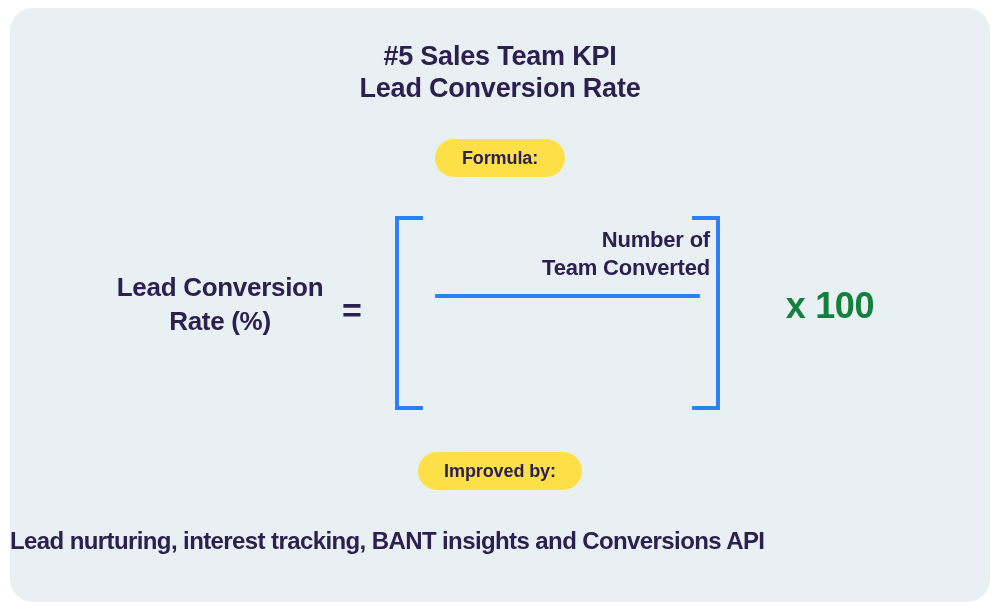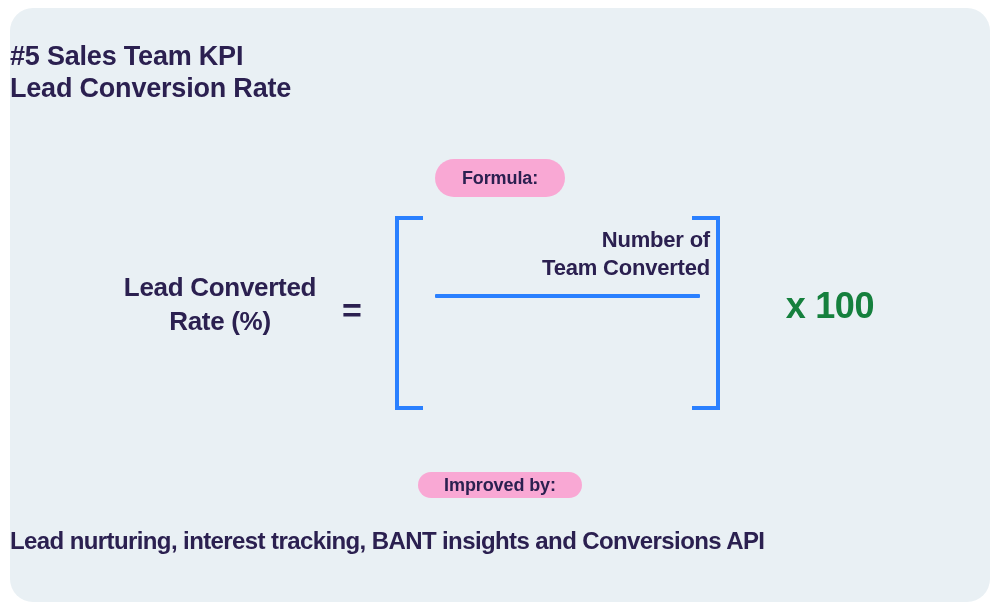--- a/index.html
+++ b/index.html
@@ -24,55 +24,55 @@
     border-radius: 23px;
     box-sizing: border-box;
   }
 
   
   .title-block {
     position: absolute;
     left: 0;
     top: 32px;
     width: 980px;
+    text-align: center;
   }
   .title-line {
     display: block;
     font-size: 27px;
     font-weight: bold;
     line-height: 32px;
     color: #2b2050;
     letter-spacing: -0.2px;
   }
 
   
   .pill {
     position: absolute;
-    background: #f9a8d4;
+    background: #fde047;
     border-radius: 999px;
     display: flex;
     align-items: center;
     justify-content: center;
     color: #2b2050;
     font-size: 18px;
     font-weight: bold;
     letter-spacing: -0.1px;
-    margin-top: 20px;
   }
   #pill-formula {
     left: 425px;
     top: 131px;
     width: 130px;
     height: 38px;
   }
   #pill-improved {
     left: 408px;
     top: 444px;
     width: 164px;
-    height: 26px;
+    height: 38px;
   }
 
   
   #formula-row {
     position: absolute;
     left: 0;
     top: 200px;
     width: 980px;
     height: 210px;
   }
@@ -188,21 +188,21 @@
   <div class="title-block">
     <span class="title-line">#5 Sales Team KPI</span>
     <span class="title-line">Lead Conversion Rate</span>
   </div>
 
   <div class="pill" id="pill-formula">Formula:</div>
 
   <div id="formula-row">
 
     <div id="lhs-label">
-      <span>Lead Converted</span>
+      <span>Lead Conversion</span>
       <span>Rate (%)</span>
     </div>
 
     <div id="equals-sign">=</div>
 
     <div id="bracket-group">
       <div class="bracket left"></div>
       <div class="bracket right"></div>
     </div>
 

